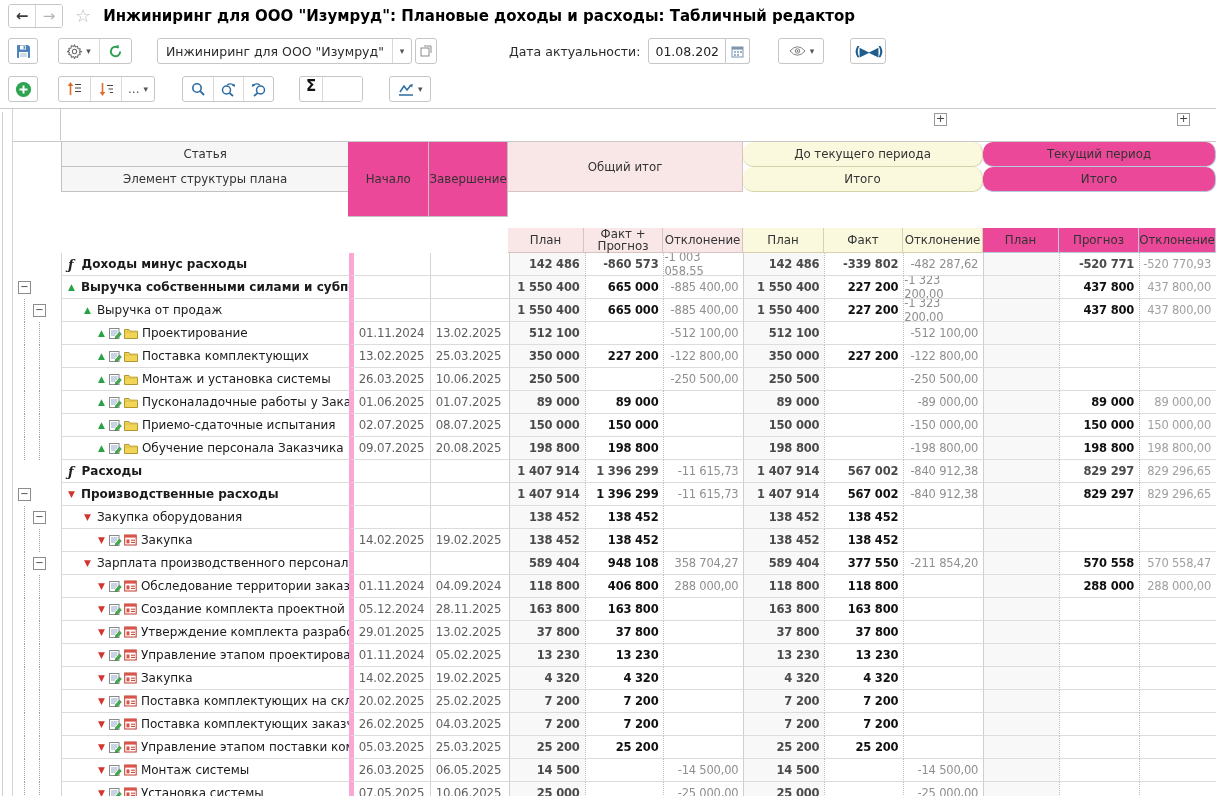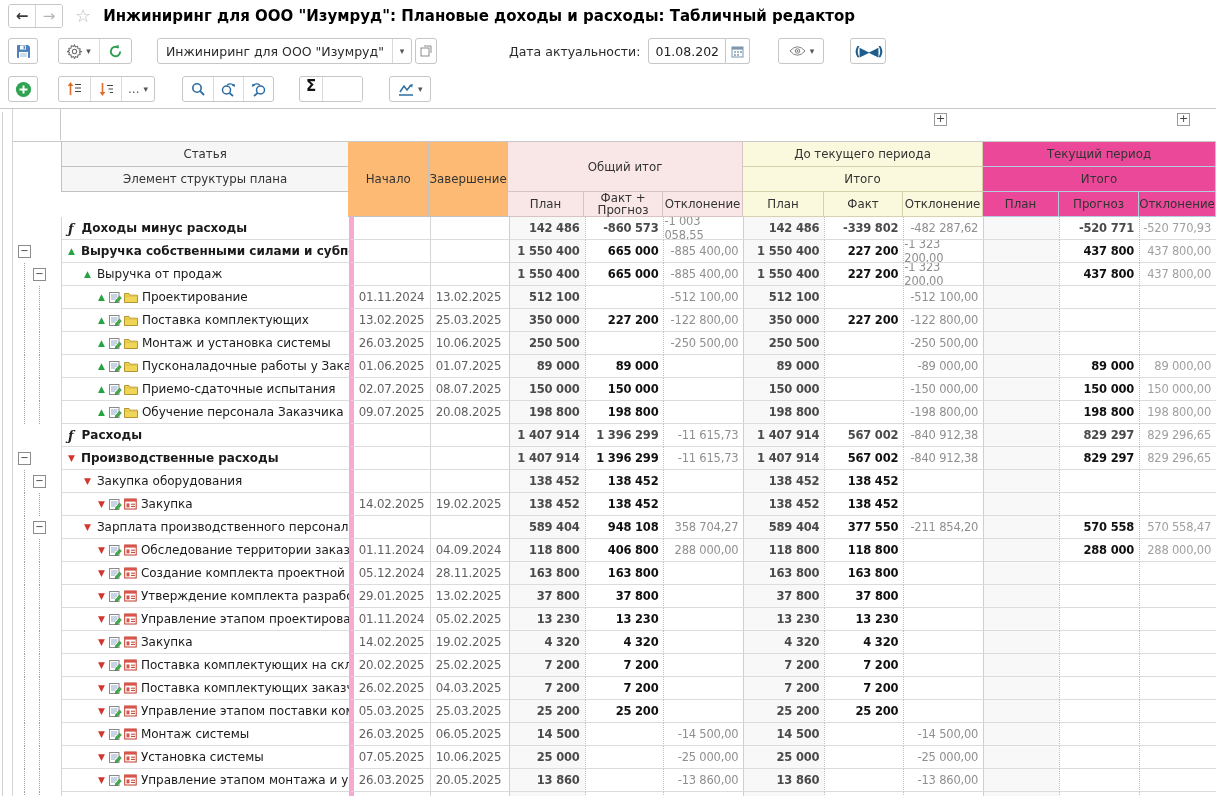--- a/index.html
+++ b/index.html
@@ -39,27 +39,27 @@
   .grid{position:absolute;top:109px;left:12px;width:1204px;border-left:1px solid #d5d5d5;box-sizing:border-box;}
   .hstrip{position:relative;height:32px;border-bottom:1px solid #c9c9c9;}
   .corner{position:absolute;left:0;top:0;width:48px;height:31px;border-right:1px solid #c9c9c9;box-sizing:border-box;background:#fff;}
   .plusbox{position:absolute;top:4px;width:13px;height:13px;box-sizing:border-box;border:1px solid #9a9a9a;background:#fff;font-size:11px;line-height:10px;text-align:center;color:#444;cursor:pointer;}
 
   .thead{display:flex;font-size:11.8px;color:#333;}
   .hcol.tree{width:48px;}
   .hcol.names{width:288px;display:flex;flex-direction:column;}
   .hcell{box-sizing:border-box;display:flex;align-items:center;justify-content:center;text-align:center;border-right:1px solid #c2c2c2;border-bottom:1px solid #c2c2c2;background:#f6f6f6;height:25px;line-height:12px;position:relative;}
   .hcol.names .hcell{border-left:1px solid #c2c2c2;border-right:none;}
-  .hcell.tall{height:75px;background:#fdba74;text-align:center;}
+  .hcell.tall{height:75px;background:#ec4899;text-align:center;}
   .hc-start{width:81px;}
   .hc-end{width:79px;}
   .hgroup{display:flex;flex-direction:column;}
-  .hgroup .hlabel{height:25px;}
+  .hgroup .hlabel{height:25px;border-radius:10px;}
   .hgroup .hlabel2{height:50px;}
-  .hgroup .hcols{display:flex;}
+  .hgroup .hcols{display:flex;margin-top:36px;}
   .g1 .hcell{background:#f9e7e7;border-color:#d8c2c2;}
   .g2 .hcell{background:#fbf9dd;border-color:#d6d2ae;}
   .g3 .hcell{background:#ec4899;border-color:#b3cbdc;}
   .curmark{position:absolute;left:1px;top:1px;width:4px;height:4px;background:#8fd8ef;}
 
   .w-n1{width:76px;}.w-n2{width:79px;}.w-n3{width:80px;}
   .w-n4{width:81px;}.w-n5{width:79px;}.w-n6{width:80px;}
   .w-n7{width:76px;}.w-n8{width:80px;}.w-n9{width:77px;}
 
   .tbody{background:#fff;}

